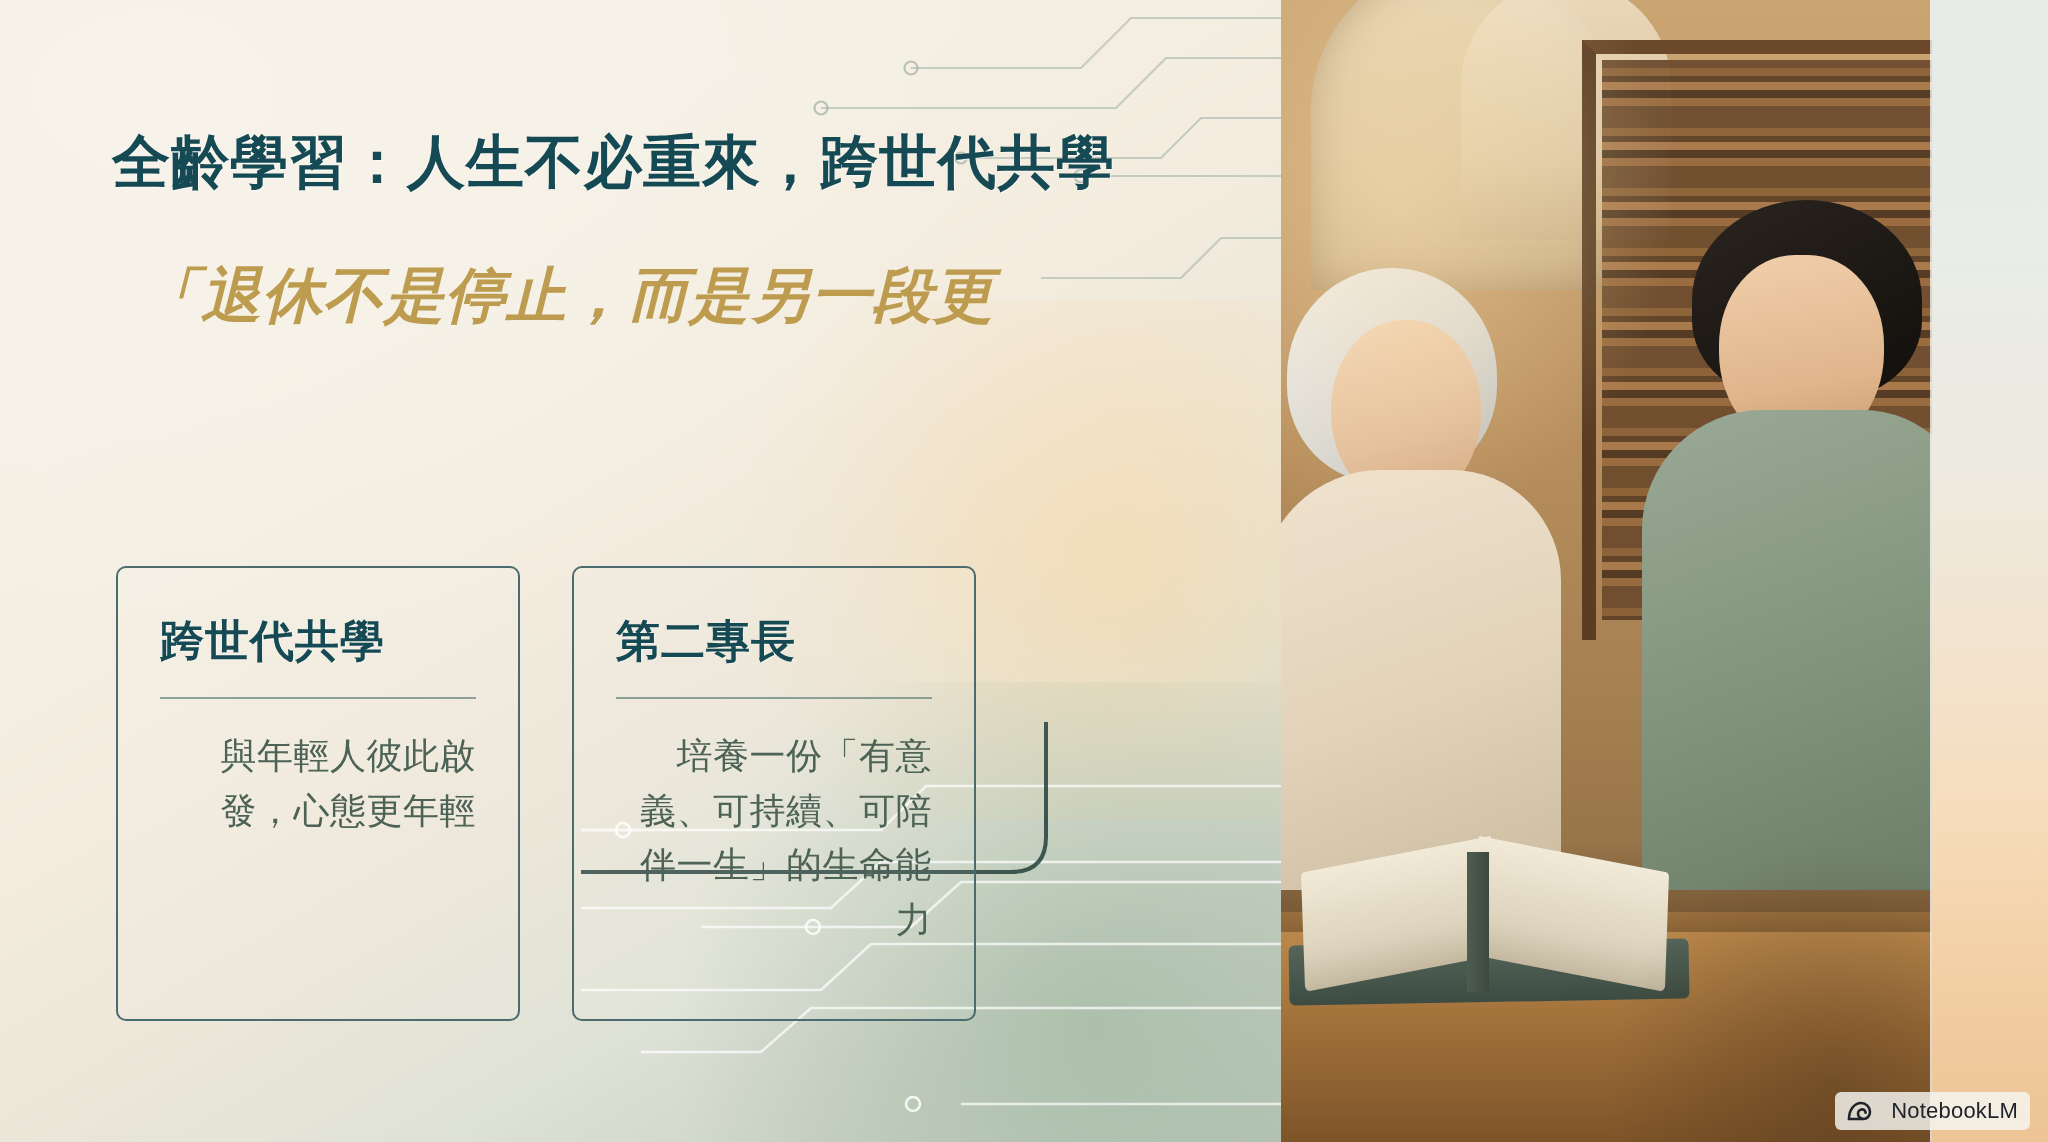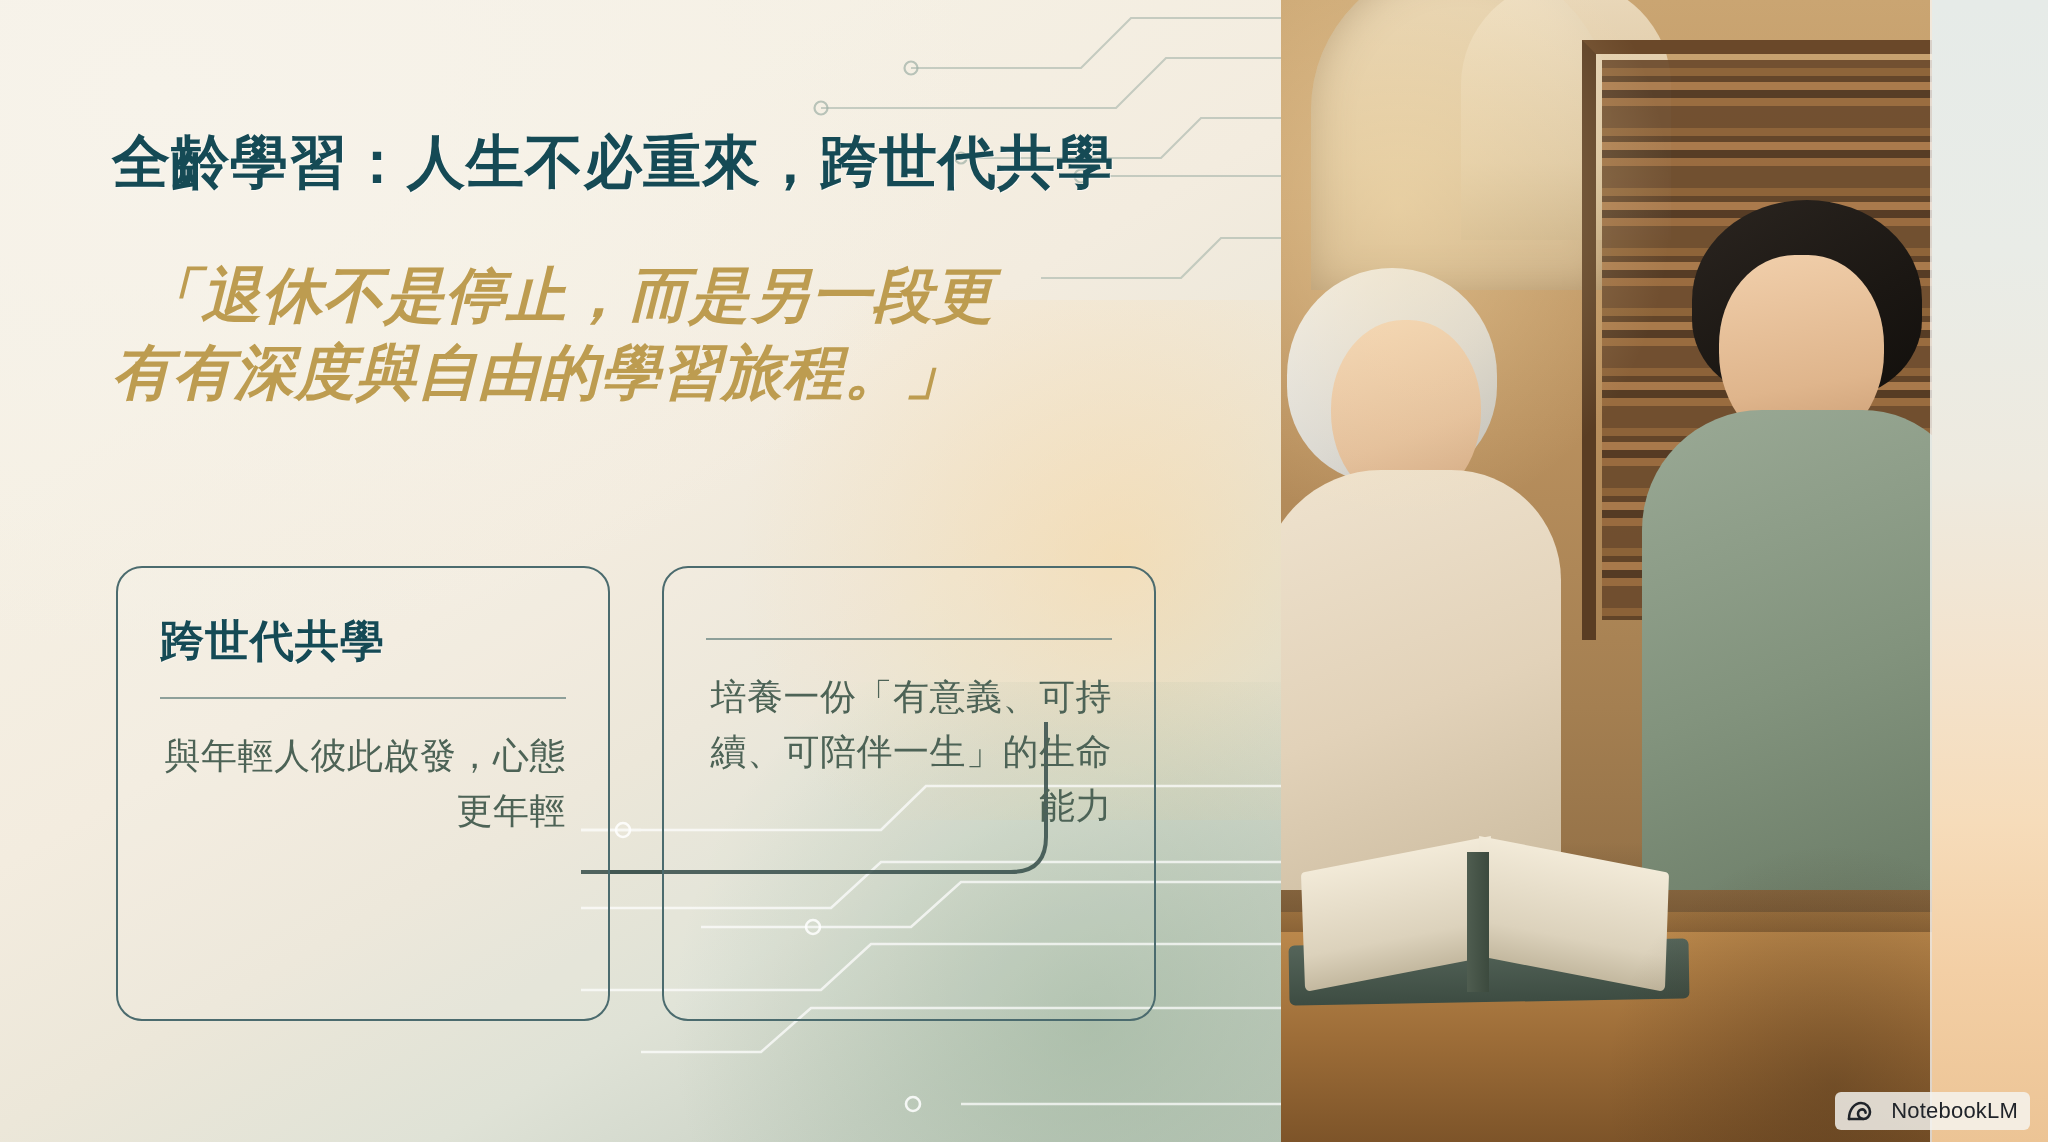--- a/index.html
+++ b/index.html
@@ -88,24 +88,24 @@
   
   .cards {
     position: absolute;
     left: 116px;
     top: 566px;
     display: flex;
     gap: 52px;
   }
   .card {
     position: relative;
-    width: 494px;
+    width: 404px;
     height: 455px;
     border: 2px solid #4b6b6e;
-    border-radius: 26px;
+    border-radius: 10px;
     box-sizing: border-box;
     padding: 44px 42px 6px 42px;
     background: rgba(255,255,255,0.07);
   }
   .card-title {
     font-size: 44px;
     font-weight: bold;
     color: #154a55;
     letter-spacing: 1px;
     text-shadow: 1px 1px 0 rgba(255,255,255,0.4);
@@ -343,32 +343,32 @@
         <circle cx="42" cy="108" r="7"></circle>
         <circle cx="232" cy="205" r="7"></circle>
         <circle cx="332" cy="382" r="7"></circle>
       </g>
     </svg>
 
     <h1 class="title">全齡學習：人生不必重來，跨世代共學</h1>
 
     <div class="quote">
       <span class="q-line q-line-1">「退休不是停止，而是另一段更</span>
-      <span class="q-line q-line-2">有有深度與自由的學習旅程。」</span>
     </div>
 
     <div class="cards">
 
       <div class="card">
         <div class="card-title">跨世代共學</div>
         <div class="card-rule"></div>
         <div class="card-body">與年輕人彼此啟發，心態更年輕</div>
       </div>
 
       <div class="card">
+        <div class="card-title">第二專長</div>
         <div class="card-rule"></div>
         <div class="card-body">培養一份「有意義、可持續、可陪伴一生」的生命能力</div>
       </div>
 
     </div>
   </div>
 
   <div class="photo-panel" title="長者與年輕人在圖書館共讀一本書">
     <div class="ph-wall"></div>
     <div class="ph-arch"></div>

